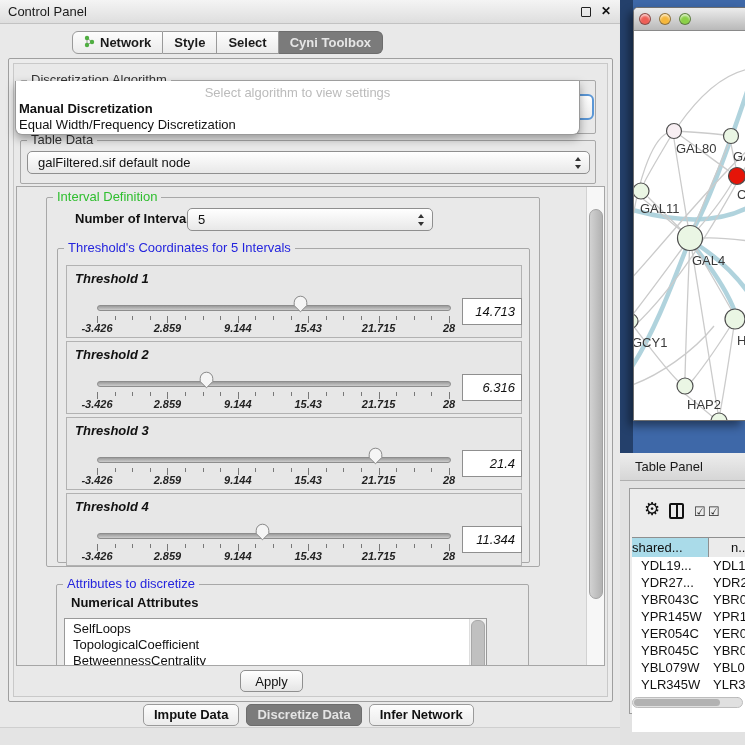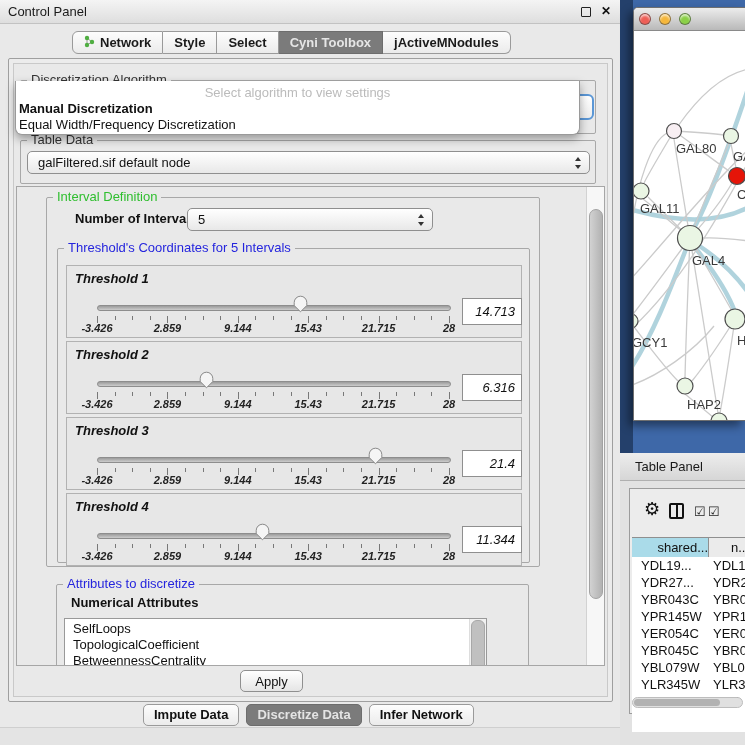--- a/index.html
+++ b/index.html
@@ -105,21 +105,21 @@
   .tp-body{position:absolute;left:0;top:481px;width:125px;height:264px;background:#e2e2e2;}
   .tp-inner{position:absolute;left:9px;top:7px;width:116px;height:224px;background:#ececec;border:1px solid #9c9c9c;}
   .tb-gear{position:absolute;left:14px;top:11px;font-size:18px;line-height:18px;color:#111;}
   .tb-cols{position:absolute;left:39px;top:14px;width:11px;height:12px;border:2px solid #111;border-radius:2px;}
   .tb-cols::after{content:"";position:absolute;left:4.5px;top:0;width:2px;height:12px;background:#111;}
   .tb-check{position:absolute;top:15px;font-size:13px;color:#222;}
   .tb-check.c1{left:64px;}
   .tb-check.c2{left:78px;}
   .tp-header{position:absolute;left:2px;top:48px;width:114px;height:19px;border-top:1px solid #8f8f8f;border-bottom:1px solid #8f8f8f;}
   .h1{position:absolute;left:0;top:0;width:76px;height:22px;line-height:19px;background:#aadbe9;
-    border-right:1px solid #8f8f8f;text-align:right;font-size:13px;color:#111;}
+    border-right:1px solid #8f8f8f;text-align:left;font-size:13px;color:#111;}
   .h2{position:absolute;left:77px;top:0;width:60px;height:19px;line-height:19px;background:#ebebeb;
     padding-left:22px;font-size:13px;color:#111;box-sizing:border-box;}
   #table-rows{position:absolute;left:2px;top:68px;width:114px;height:175px;background:#fff;overflow:hidden;}
   .trow{height:17px;line-height:17px;font-size:13px;color:#111;position:relative;white-space:nowrap;}
   .tc1{position:absolute;left:9px;}
   .tc2{position:absolute;left:81px;}
   .hscroll{position:absolute;left:2px;top:208px;width:111px;height:11px;background:#e0e0e0;
     border:1px solid #bdbdbd;border-radius:6px;box-sizing:border-box;}
   .hthumb{position:absolute;left:1px;top:1px;width:86px;height:7px;background:#b2b2b2;border-radius:4px;}
 </style>
@@ -146,23 +146,20 @@
           <span>Network</span>
         </div>
         <div class="tab">
           <span>Style</span>
         </div>
         <div class="tab">
           <span>Select</span>
         </div>
         <div class="tab active">
           <span>Cyni Toolbox</span>
-        </div>
-        <div class="tab">
-          <span>jActiveMNodules</span>
         </div>
       </div>
 
     <div class="outer-panel"></div>
     <div class="inner-panel"></div>
 
     <div class="group algo-group">
       <span class="gtitle dark">Discretization Algorithm</span>
     </div>
     <div class="algo-combo"></div>

